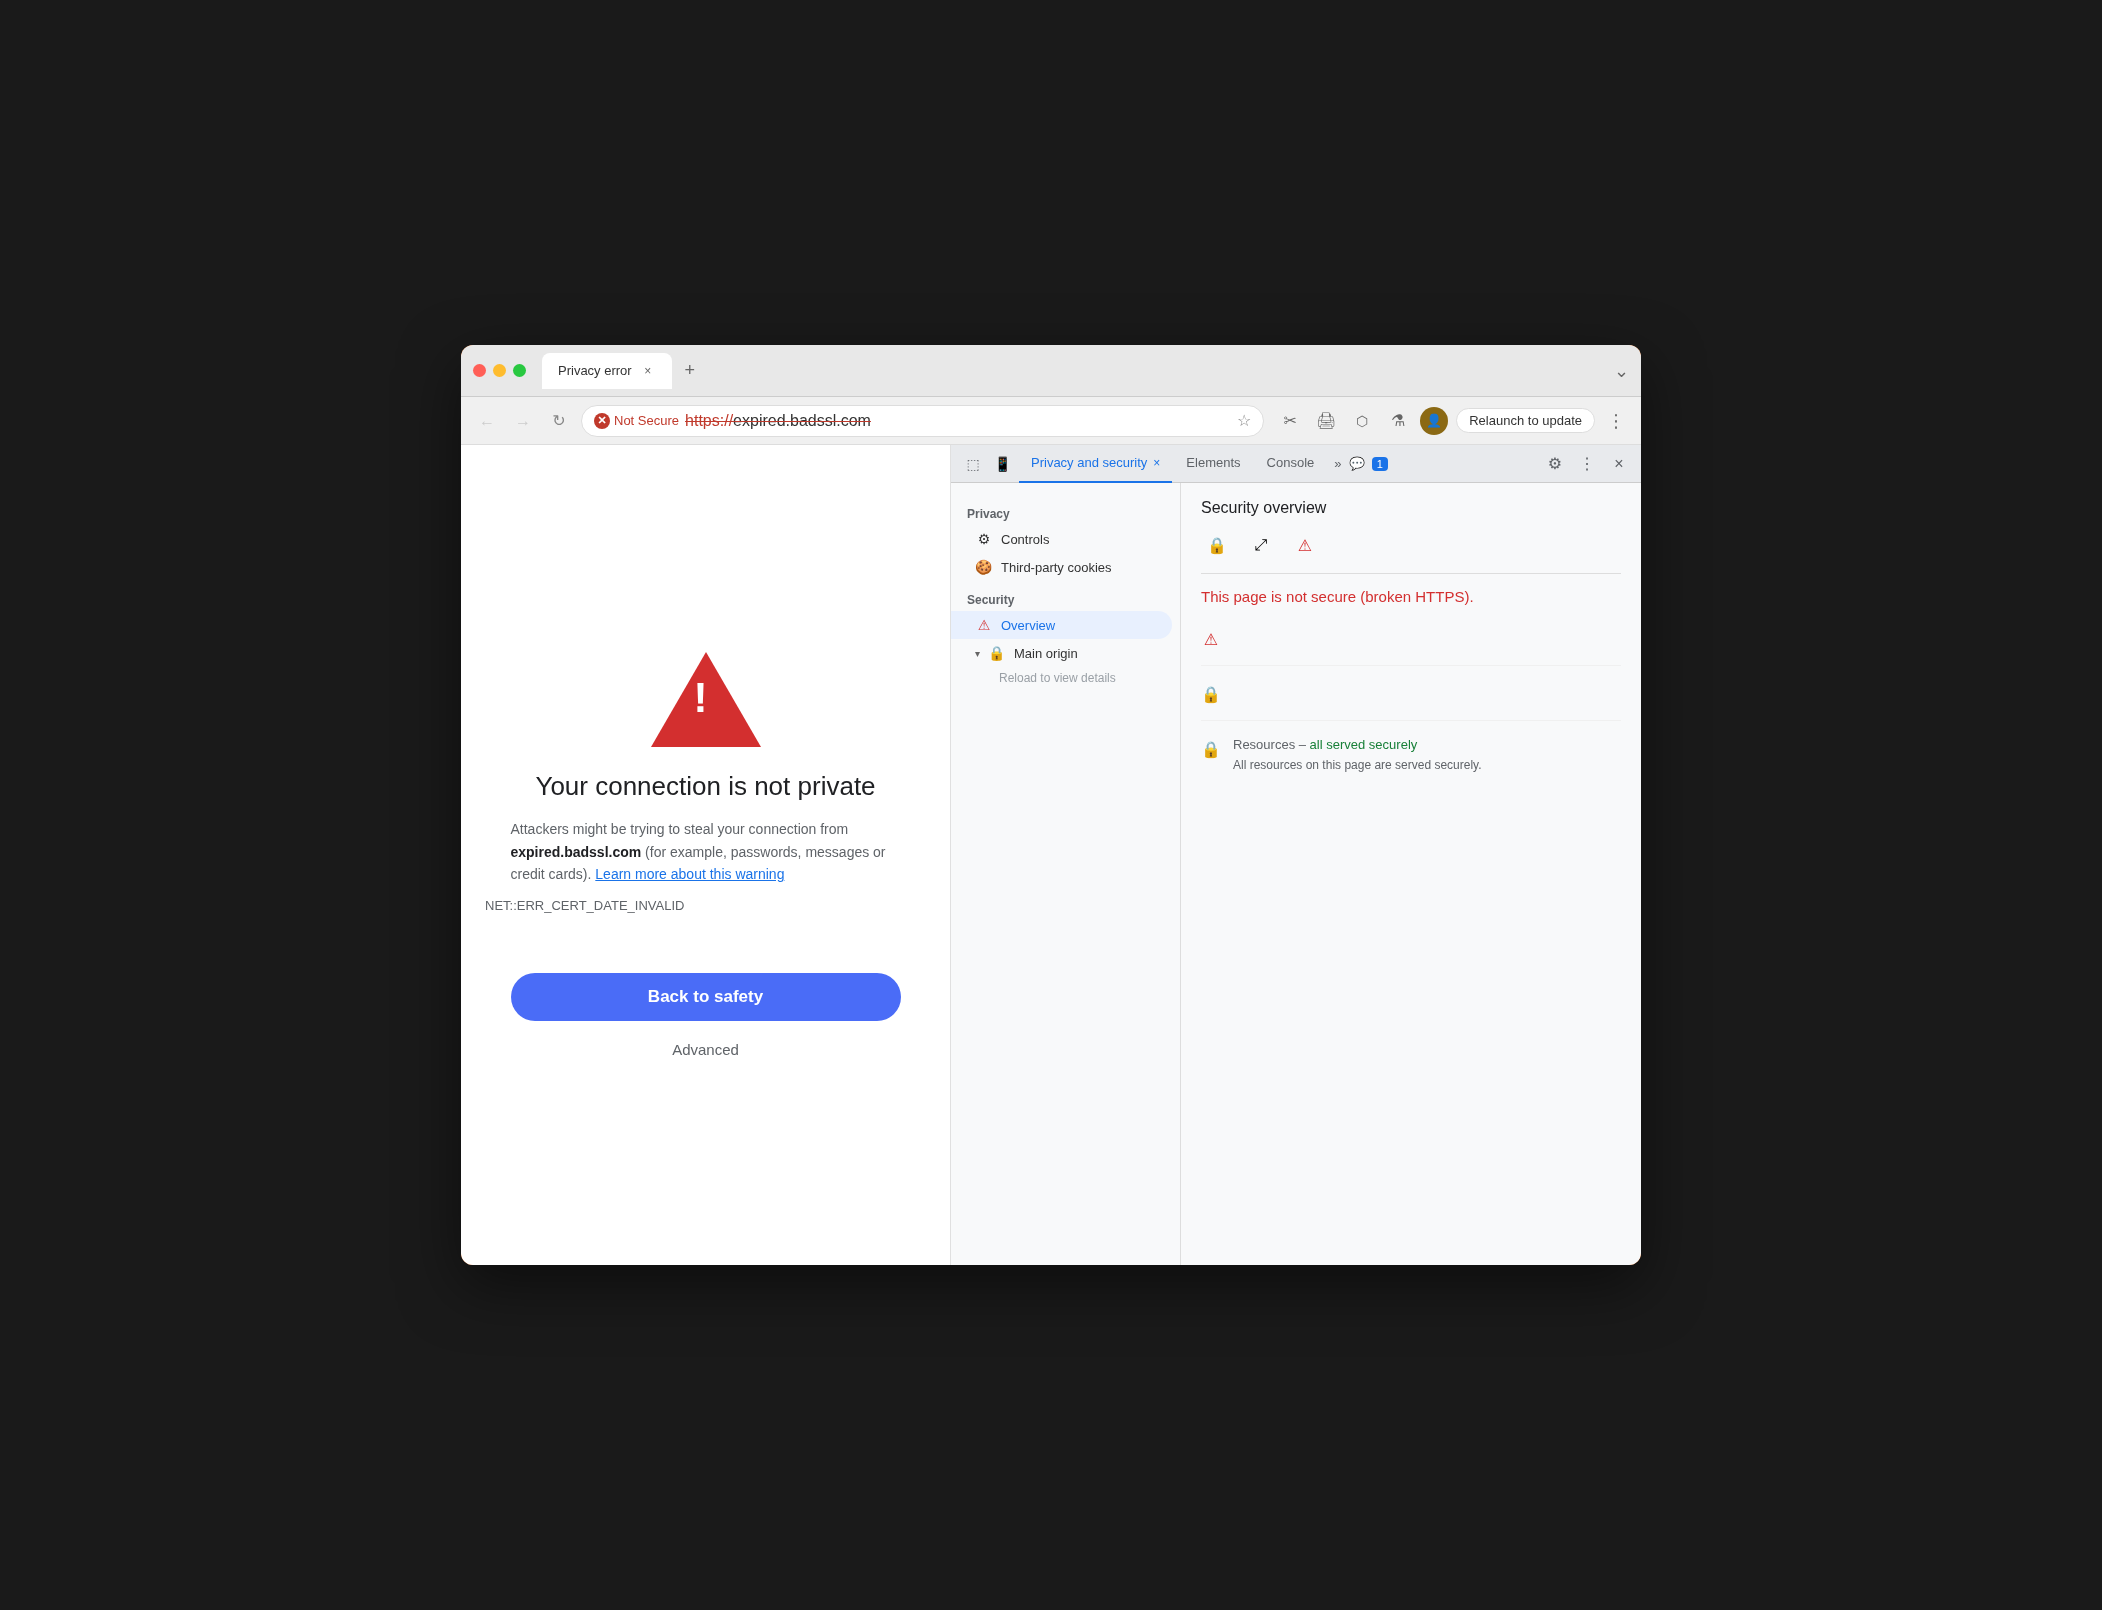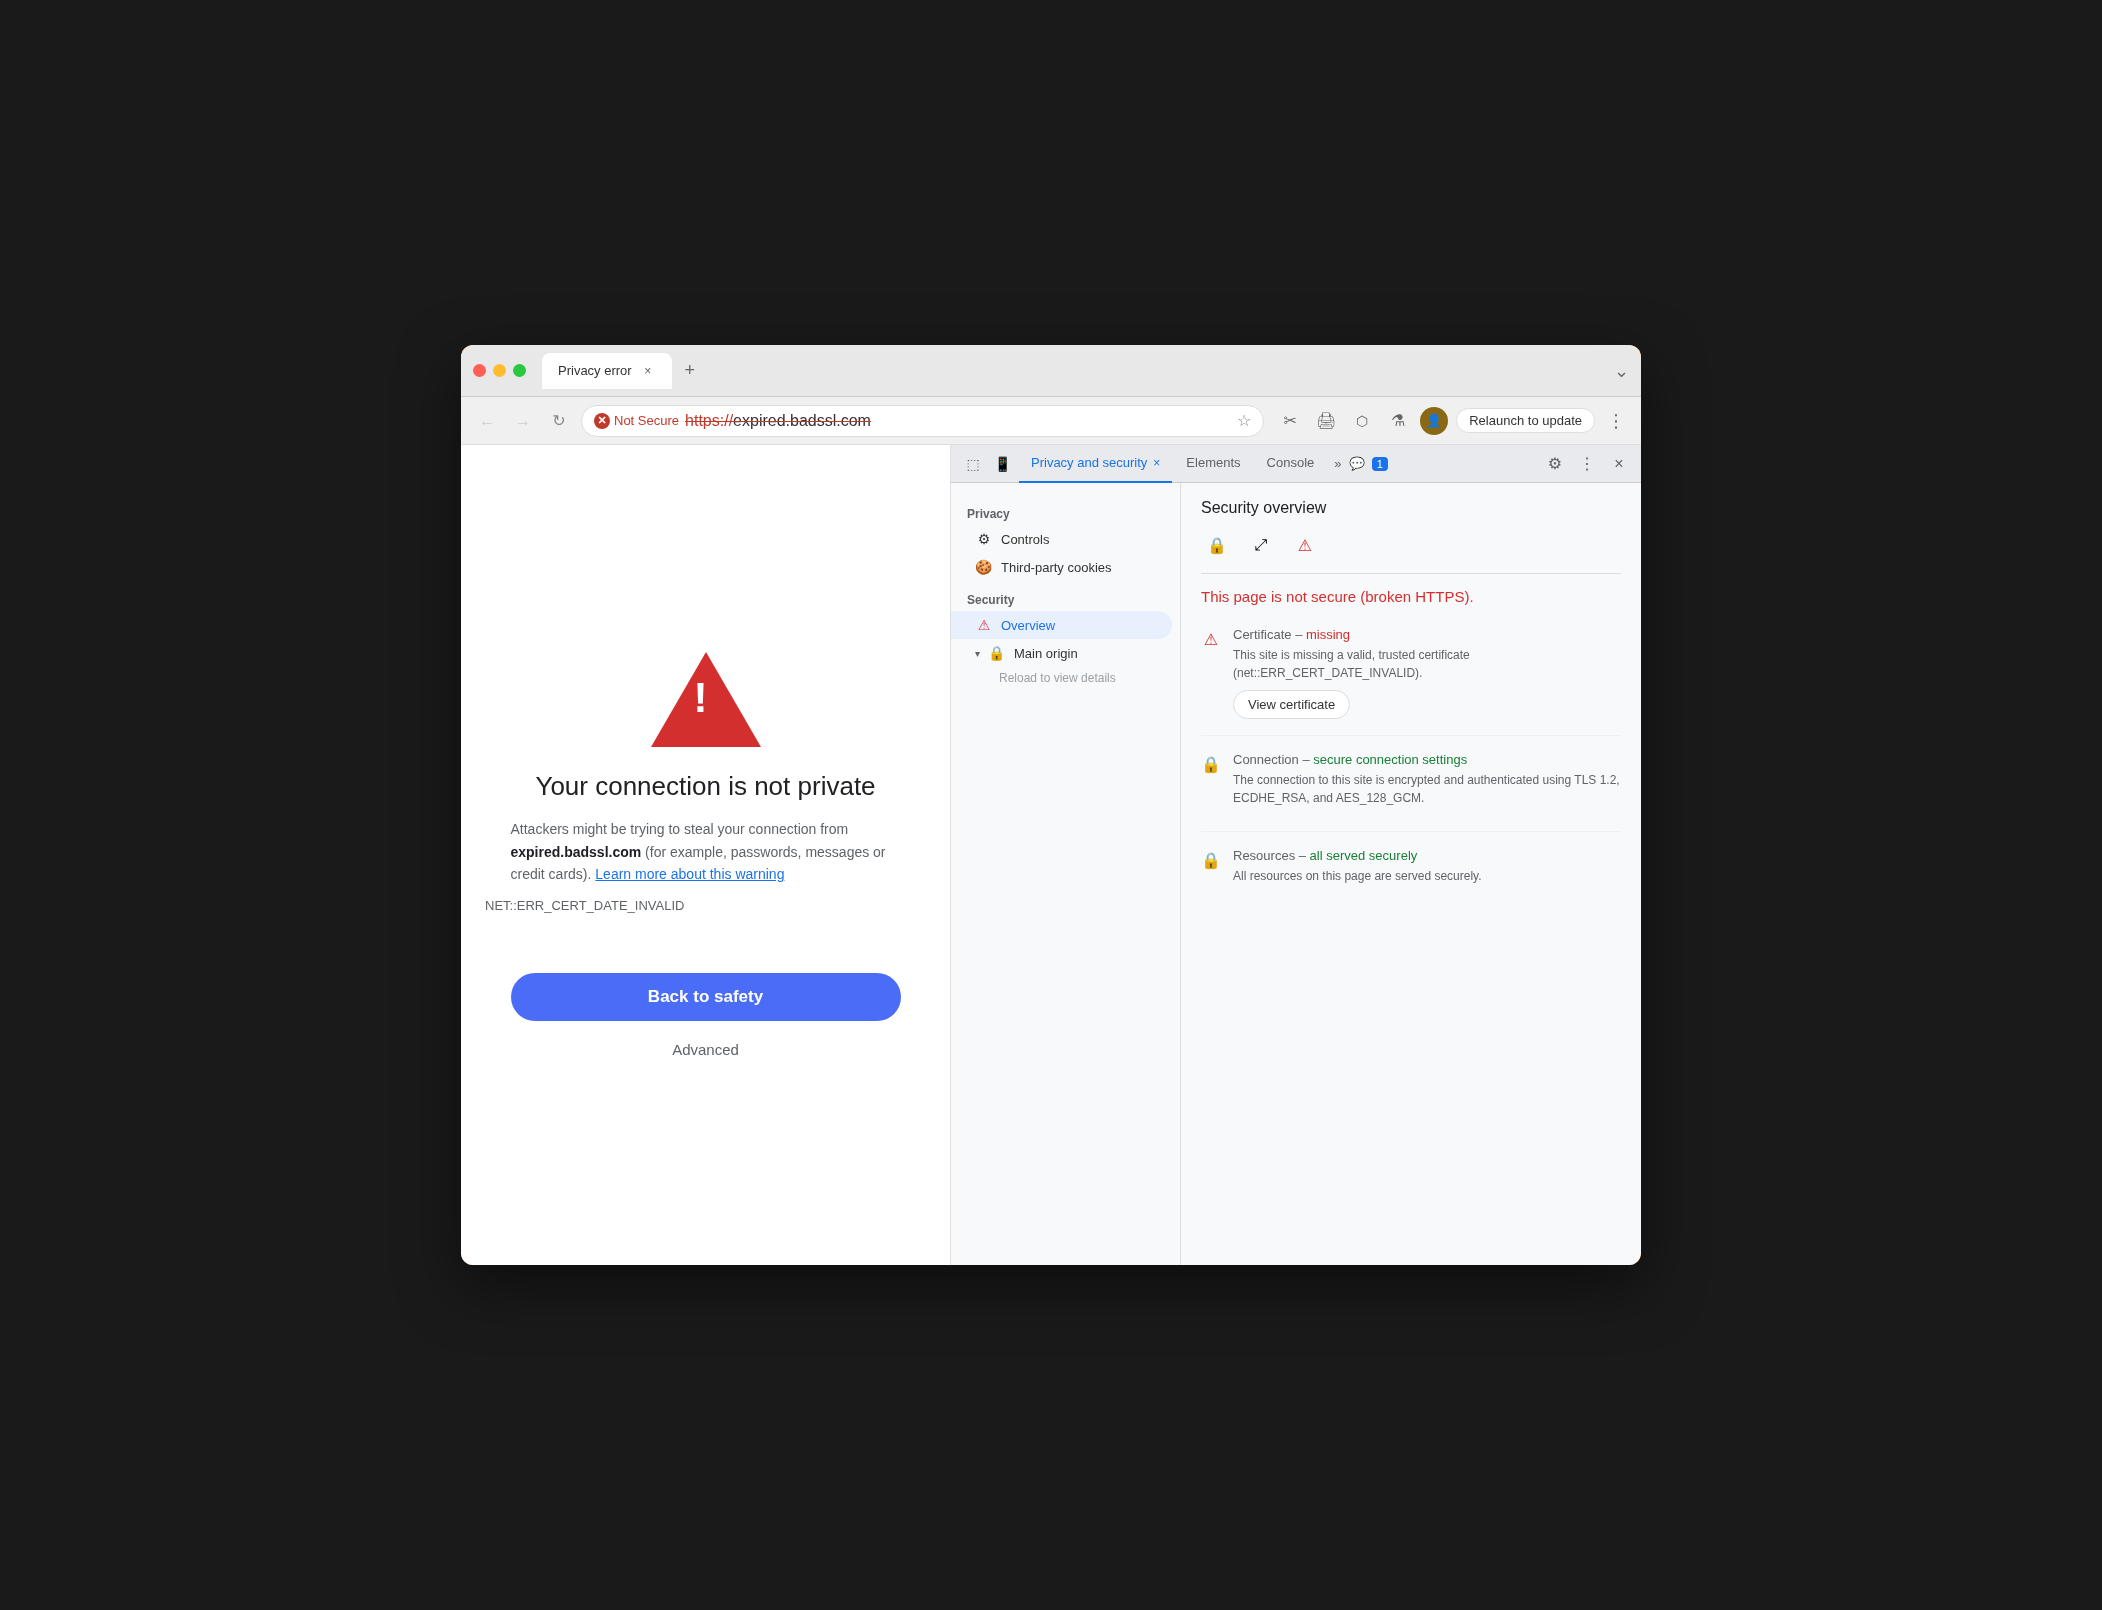--- a/index.html
+++ b/index.html
@@ -633,37 +633,24 @@
             <div class="security-overview-title">Security overview</div>
             <div class="security-icons-row">
               <div class="sec-icon-btn">🔒</div>
               <div class="sec-icon-btn">⤢</div>
               <div class="sec-icon-btn active-warning">⚠</div>
             </div>
             <div class="security-status-text">This page is not secure (broken HTTPS).</div>
 
             <div class="security-check">
               <div class="check-icon" style="color:#d32f2f;">⚠</div>
-              <div class="check-content">
-                <div class="check-title">
-                  <span>Certificate</span> – <span class="status-missing">missing</span>
-                </div>
-                <div class="check-desc">This site is missing a valid, trusted certificate (net::ERR_CERT_DATE_INVALID).</div>
-                <button class="view-cert-btn">View certificate</button>
-              </div>
             </div>
 
             <div class="security-check">
               <div class="check-icon lock-icon-green">🔒</div>
-              <div class="check-content">
-                <div class="check-title">
-                  <span>Connection</span> – <span class="status-secure">secure connection settings</span>
-                </div>
-                <div class="check-desc">The connection to this site is encrypted and authenticated using TLS 1.2, ECDHE_RSA, and AES_128_GCM.</div>
-              </div>
             </div>
 
             <div class="security-check">
               <div class="check-icon lock-icon-green">🔒</div>
               <div class="check-content">
                 <div class="check-title">
                   <span>Resources</span> – <span class="status-secure">all served securely</span>
                 </div>
                 <div class="check-desc">All resources on this page are served securely.</div>
               </div>

